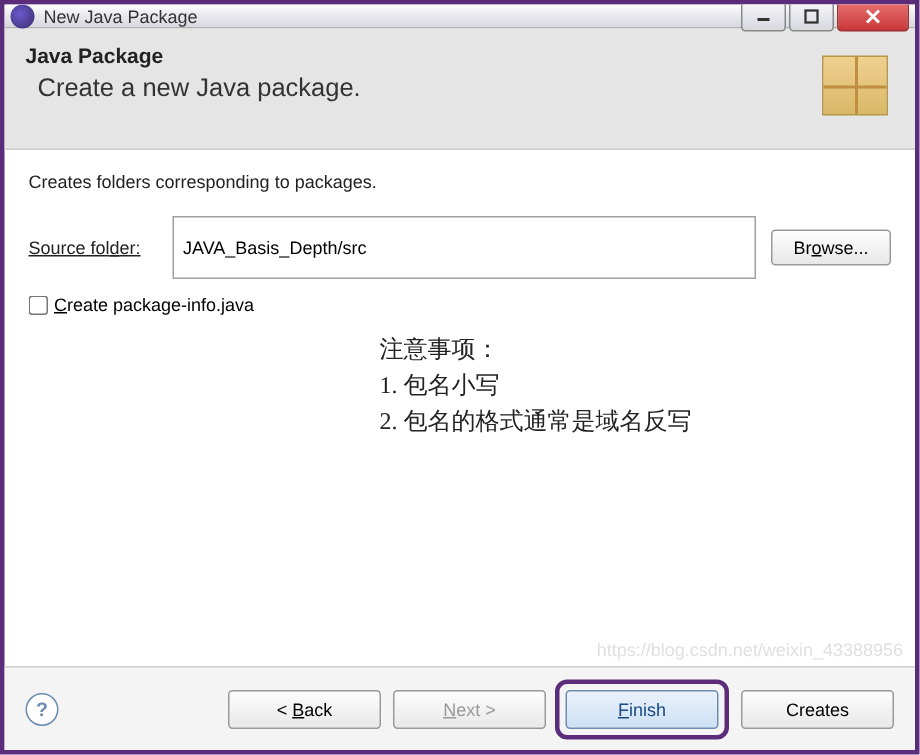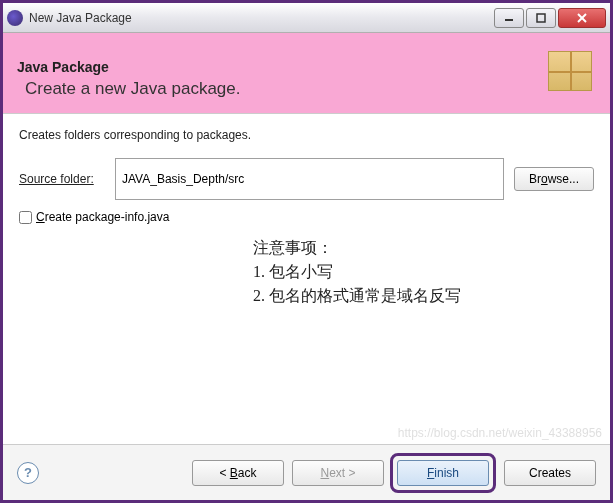--- a/index.html
+++ b/index.html
@@ -7,21 +7,21 @@
       font-family: "Segoe UI", Tahoma, sans-serif;
       font-size: 12px;
       background: #fff;
       width: 613px;
       height: 503px;
       border: 3px solid #5b2c7a;
       position: relative;
       overflow: hidden;
     }
     .titlebar {
-      height: 30px;
+      height: 16px;
       background: linear-gradient(#fff, #e8e8ed, #d8d8df);
       border-bottom: 1px solid #b0b0b0;
       display: flex;
       align-items: center;
       padding: 0 4px;
     }
     .titlebar-icon {
       width: 16px; height: 16px;
       background: radial-gradient(circle at 40% 40%, #6a5acd, #3b2a6b);
       border-radius: 50%;
@@ -36,25 +36,25 @@
       border-radius: 3px;
       display: flex; align-items: center; justify-content: center;
     }
     .win-close {
       width: 48px;
       background: linear-gradient(#e87070, #c83838);
       border-color: #9c3030;
       color: #fff;
     }
     .header {
-      background: #f9a8d4;
+      background: #e5e5e5;
       padding: 10px 14px 14px;
       border-bottom: 1px solid #ccc;
       display: flex;
-      align-items: flex-end;
+      align-items: flex-start;
     }
     .header-text { flex: 1; }
     .header-title { font-size: 14px; font-weight: bold; color: #222; margin-bottom: 4px; }
     .header-desc { font-size: 17px; color: #333; margin-left: 8px; }
     .header-icon {
       width: 56px; height: 56px;
       position: relative;
     }
     .package-box {
       width: 44px; height: 40px;
@@ -137,21 +137,21 @@
       width: 22px; height: 22px;
       border: 1.5px solid #6a8cb0;
       border-radius: 50%;
       display: flex; align-items: center; justify-content: center;
       color: #6a8cb0; font-weight: bold; font-size: 13px;
       background: #fff;
       cursor: pointer;
     }
     .footer-spacer { flex: 1; }
     .wiz-btn {
-      width: 92px; height: 26px;
+      width: 102px; height: 26px;
       margin-left: 8px;
       border: 1px solid #999;
       background: linear-gradient(#fdfdfd, #e8e8e8);
       border-radius: 3px;
       font-size: 12px;
       cursor: pointer;
     }
     .wiz-btn.disabled { color: #999; }
     .finish-wrap {
       border: 3px solid #5b2c7a;

